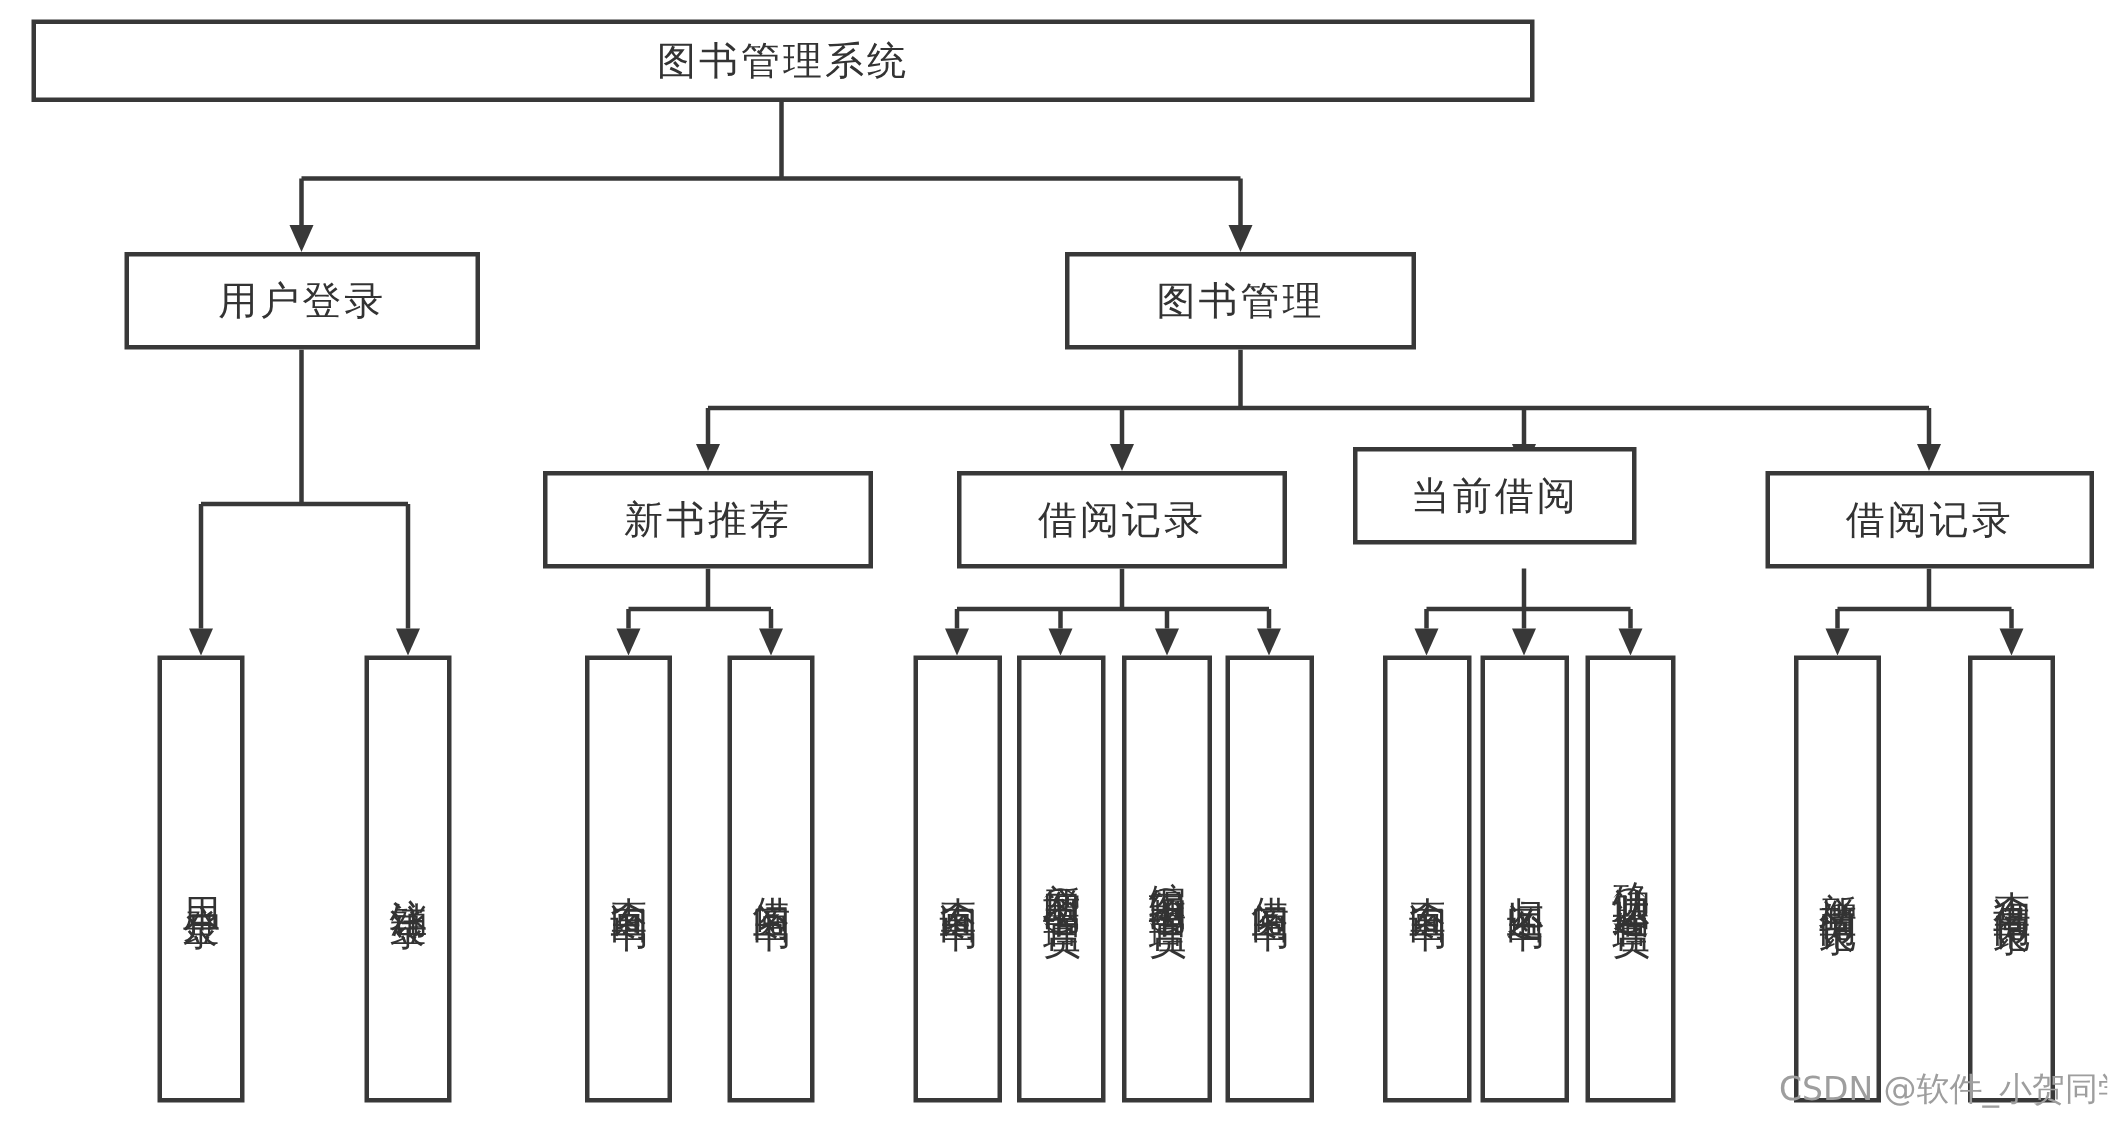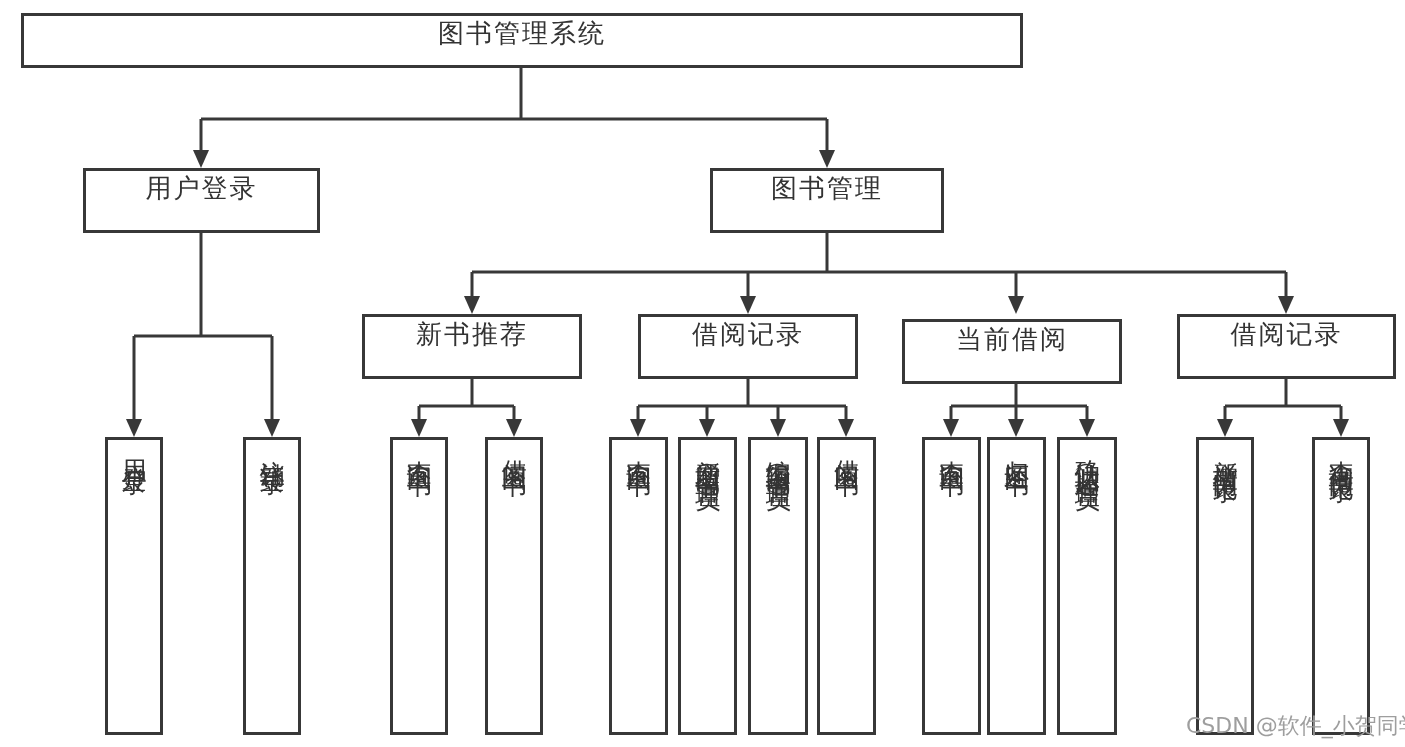--- a/index.html
+++ b/index.html
@@ -17,21 +17,21 @@
     overflow:hidden;
   }
   svg.lines{position:absolute;left:0;top:0;z-index:0;}
   .lines path{stroke:var(--line);stroke-width:3;fill:none;}
   .lines polygon{fill:var(--line);stroke:none;}
   .box{
     position:absolute;
     box-sizing:border-box;
     border:3px solid var(--line);
     background:#ffffff;
-    display:flex;justify-content:center;
+    display:flex;align-items:center;justify-content:center;
     z-index:1;
   }
   .hbox .lbl{
     font-size:26px;color:var(--text);
     letter-spacing:2px;white-space:nowrap;
   }
   .vbox .lbl{
     writing-mode:vertical-rl;
     text-orientation:mixed;
     font-size:25px;color:var(--text);
@@ -95,21 +95,21 @@
   <div class="box hbox" style="left:362px;top:314px;width:220px;height:65px">
     <span class="lbl">新书推荐</span>
   </div>
 
   <div class="box hbox" style="left:710px;top:168px;width:234px;height:65px">
     <span class="lbl">图书管理</span>
   </div>
   <div class="box hbox" style="left:638px;top:314px;width:220px;height:65px">
     <span class="lbl">借阅记录</span>
   </div>
-  <div class="box hbox" style="left:902px;top:319px;width:220px;height:65px">
+  <div class="box hbox" style="left:902px;top:298px;width:189px;height:65px">
     <span class="lbl">当前借阅</span>
   </div>
   <div class="box hbox" style="left:1177px;top:314px;width:219px;height:65px">
     <span class="lbl">借阅记录</span>
   </div>
 
   <div class="box vbox" style="left:105px;top:437px;width:58px;height:298px">
     <span class="lbl">用户登录</span>
   </div>
   <div class="box vbox" style="left:243px;top:437px;width:58px;height:298px">

